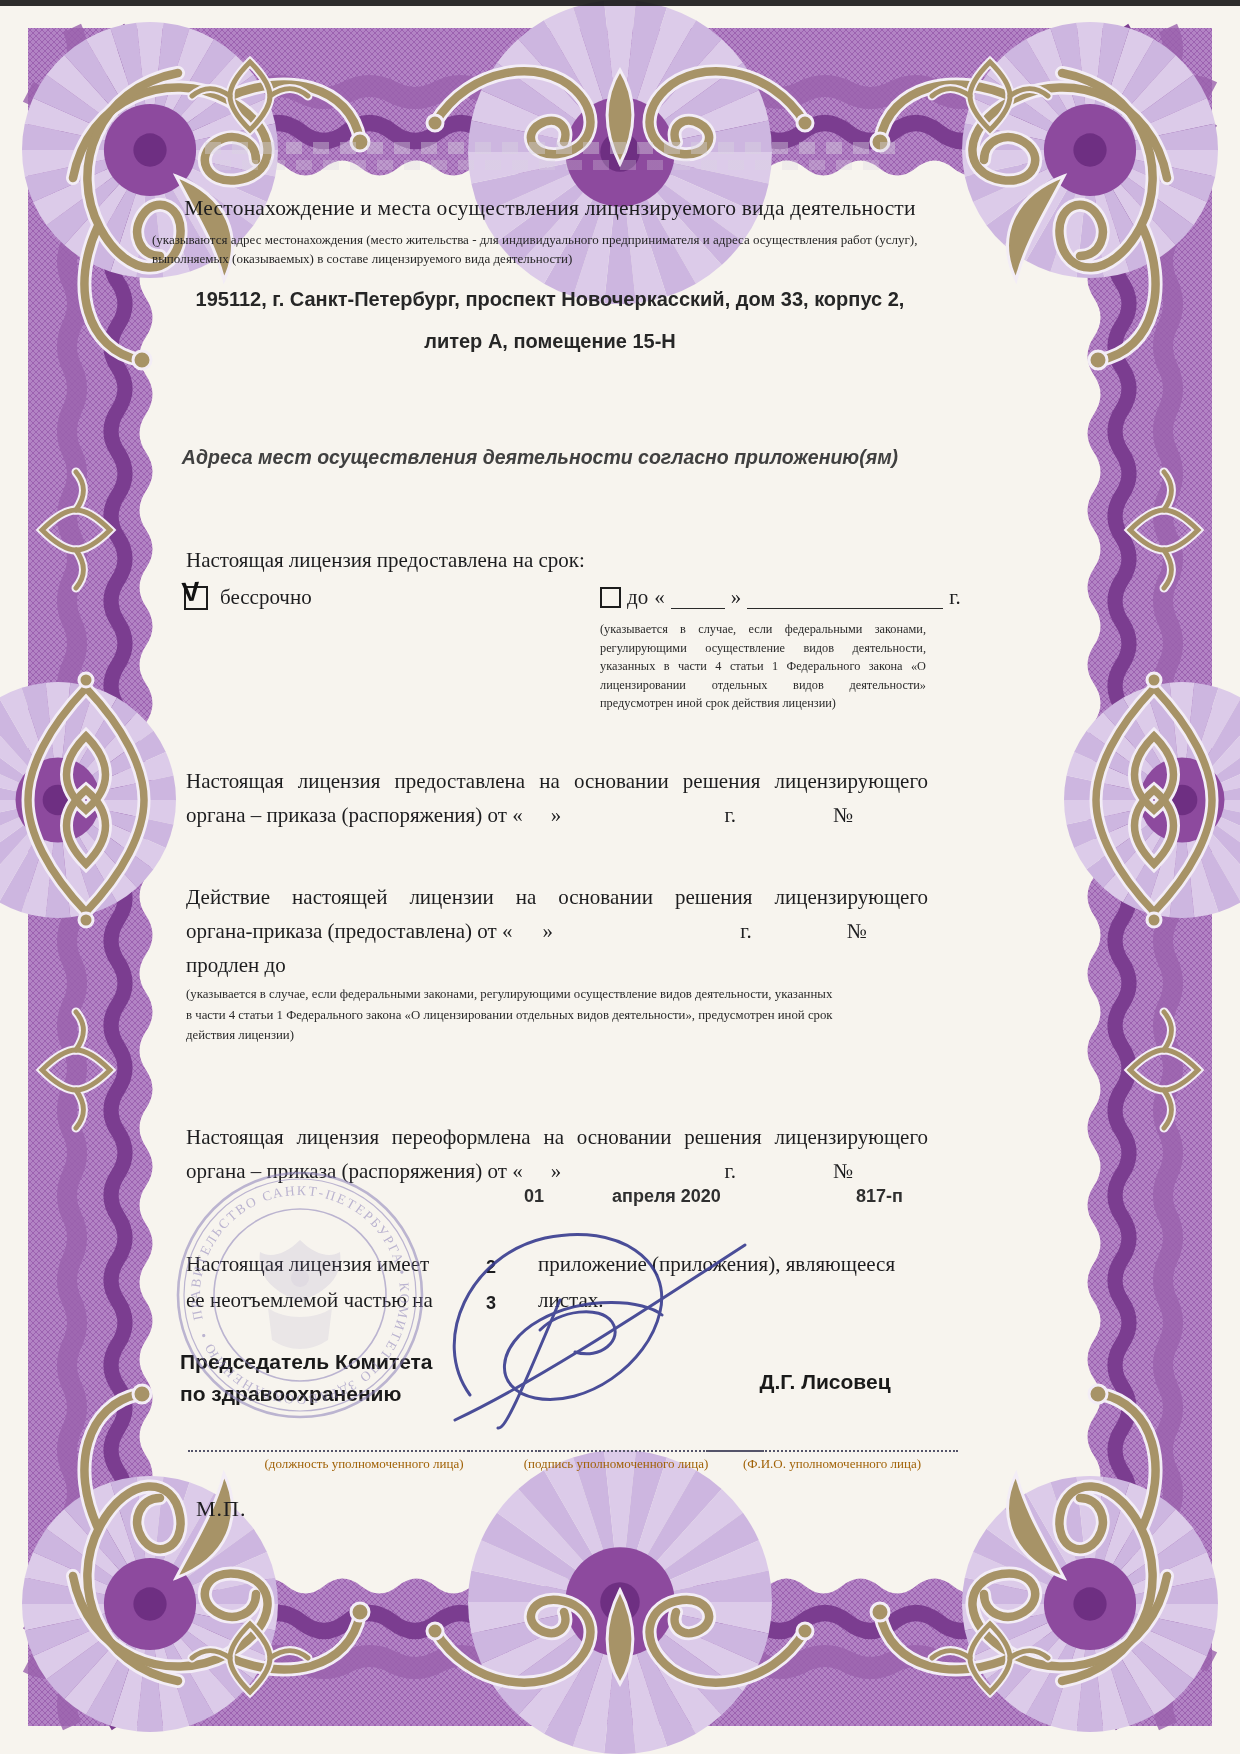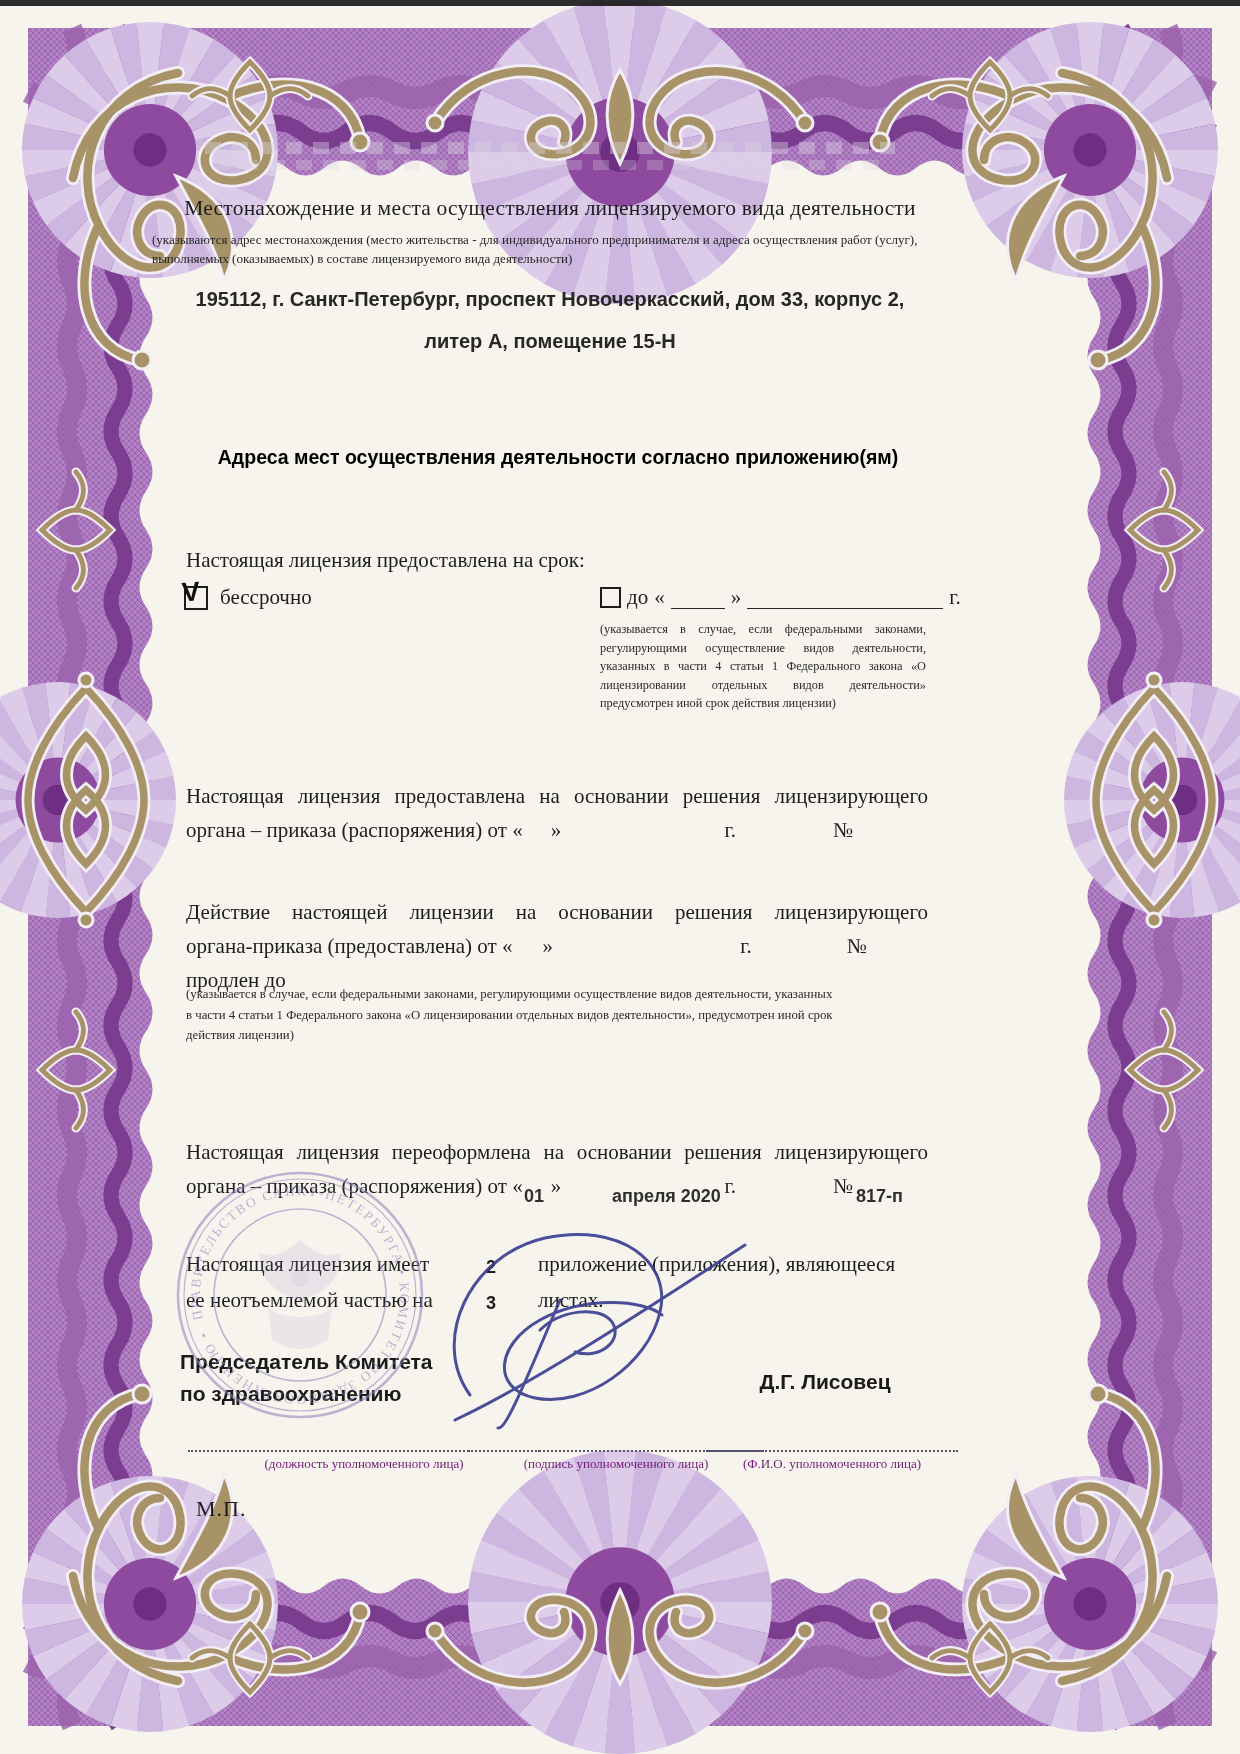--- a/index.html
+++ b/index.html
@@ -14,51 +14,51 @@
   }
   .frame-svg{position:absolute;left:0;top:0;}
   .content{position:absolute;left:0;top:0;width:1240px;height:1754px;}
   .abs{position:absolute;}
   .center{text-align:center;}
   .sans-b{font-family:"Liberation Sans",sans-serif;font-weight:700;}
   .loc-heading{left:140px;top:196px;width:820px;font-size:21.5px;letter-spacing:.2px;}
   .loc-note{left:152px;top:230px;width:772px;font-size:13px;line-height:19px;color:#262626;}
   .addr1{left:140px;top:288px;width:820px;font-size:20px;color:#262626;}
   .addr2{left:140px;top:330px;width:820px;font-size:20px;color:#262626;}
-  .appendix{left:148px;top:446px;width:820px;font-size:19.5px;color:#000000;}
+  .appendix{left:130px;top:446px;width:820px;font-size:19.5px;color:#404040;font-style:italic;}
   .term-label{left:186px;top:548px;font-size:21px;}
   .cbrow{display:flex;align-items:center;gap:12px;font-size:21px;}
   .term-unlimited{left:184px;top:585px;}
   .checkbox{position:relative;width:20px;height:20px;border:2.5px solid #1c1c1c;display:inline-block;flex:0 0 auto;}
   .checkbox.small{width:17px;height:17px;border-width:2px;}
   .tick{position:absolute;left:-4px;top:-11px;font-family:"Liberation Sans",sans-serif;font-weight:700;font-size:27px;transform:rotate(-4deg);color:#111;}
   .term-until{left:600px;top:585px;font-size:21px;white-space:nowrap;display:flex;align-items:center;gap:6px;}
   .uline{display:inline-block;border-bottom:1.5px solid #2a2a2a;height:1.05em;}
   .term-note{left:600px;top:620px;width:326px;font-size:12.3px;line-height:18.6px;text-align:justify;color:#2a2a2a;}
   .para{font-size:21px;line-height:34px;}
-  .jl{width:742px;text-align:justify;text-align-last:justify;margin-top:15px;}
+  .jl{width:742px;text-align:justify;text-align-last:justify;}
   .flow{white-space:nowrap;}
   .sp{display:inline-block;}
   .granted{left:186px;top:764px;}
   .extended{left:186px;top:880px;}
   .extended-note{left:186px;top:984px;width:648px;font-size:12.8px;line-height:20.5px;color:#2a2a2a;}
   .reissued{left:186px;top:1120px;}
   .fillval{font-family:"Liberation Sans",sans-serif;font-weight:700;font-size:18px;color:#2f2f2f;}
   .v-day{left:524px;top:1186px;}
   .v-month{left:612px;top:1186px;}
   .v-num{left:856px;top:1186px;}
   .attach{left:186px;top:1248px;font-size:21px;}
   .attach .row{display:flex;line-height:33px;}
   .a-left{width:300px;flex:0 0 auto;}
   .a-val{width:52px;flex:0 0 auto;font-family:"Liberation Sans",sans-serif;font-weight:700;font-size:18px;padding-top:3px;}
   .signer-pos{left:180px;top:1346px;font-size:21px;line-height:32px;color:#1a1a1a;}
   .signer-name{left:690px;top:1370px;width:270px;text-align:center;font-size:21px;color:#1a1a1a;}
   .sigline{position:absolute;top:1450px;border-top:2px dotted #55546a;height:0;}
   .sl1{left:188px;width:352px;} .sl2{left:468px;width:296px;} .sl3{left:706px;width:252px;}
-  .caption{position:absolute;top:1456px;font-size:13px;color:#701a75;text-align:center;}
+  .caption{position:absolute;top:1456px;font-size:13px;color:#a16207;text-align:center;}
   .mp{left:196px;top:1496px;font-size:22px;letter-spacing:1px;}
   .ghost{position:absolute;opacity:.4;background:repeating-linear-gradient(90deg,#d9d4e0 0 16px,transparent 16px 27px);}
   .stamp-svg,.sig-svg{position:absolute;}
   
   .ow{stroke:#f3edf6;stroke-width:14;fill:none;stroke-linecap:round;}
   .ot{stroke:var(--tan);stroke-width:8.5;fill:none;stroke-linecap:round;}
   .mw{stroke:#f3edf6;stroke-width:13;fill:none;stroke-linecap:round;}
   .mt{stroke:var(--tan);stroke-width:7.5;fill:none;stroke-linecap:round;}
   .sw{stroke:#f3edf6;stroke-width:9;fill:none;stroke-linecap:round;}
   .st{stroke:var(--tan);stroke-width:5;fill:none;stroke-linecap:round;}

